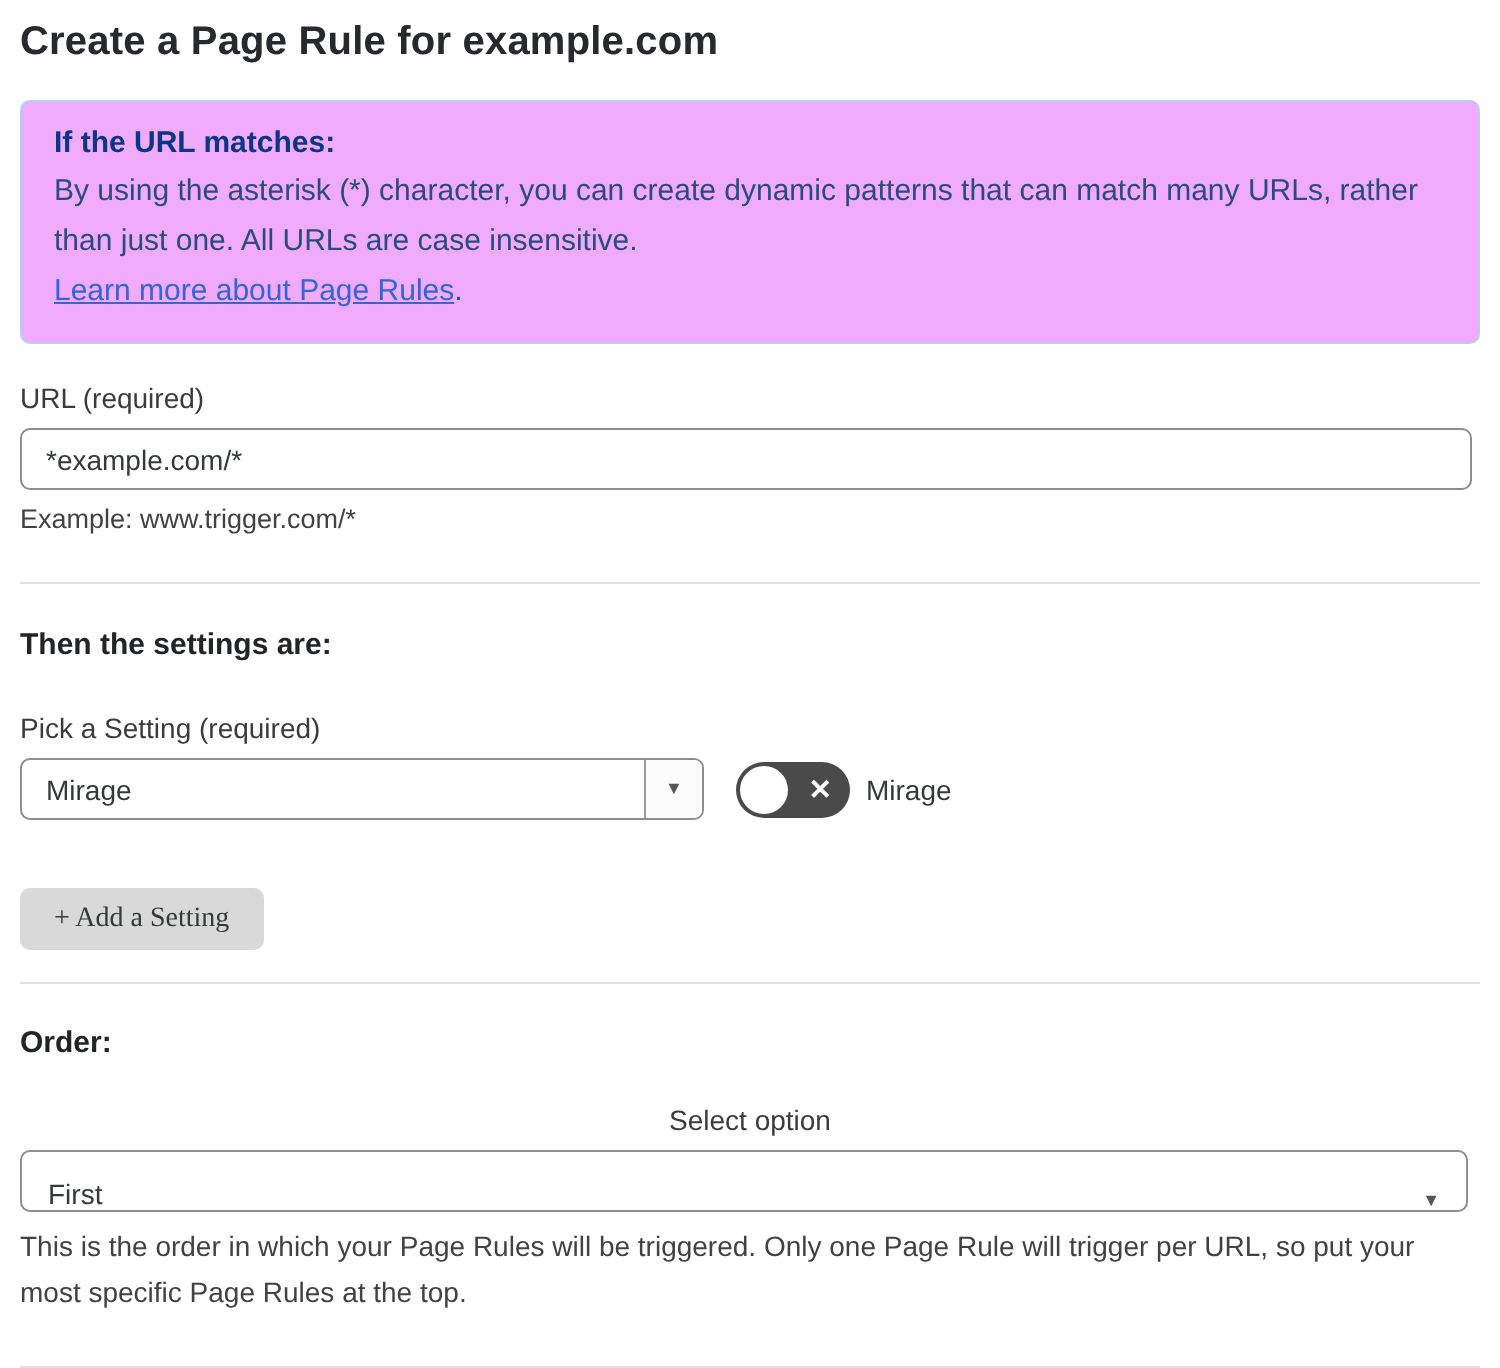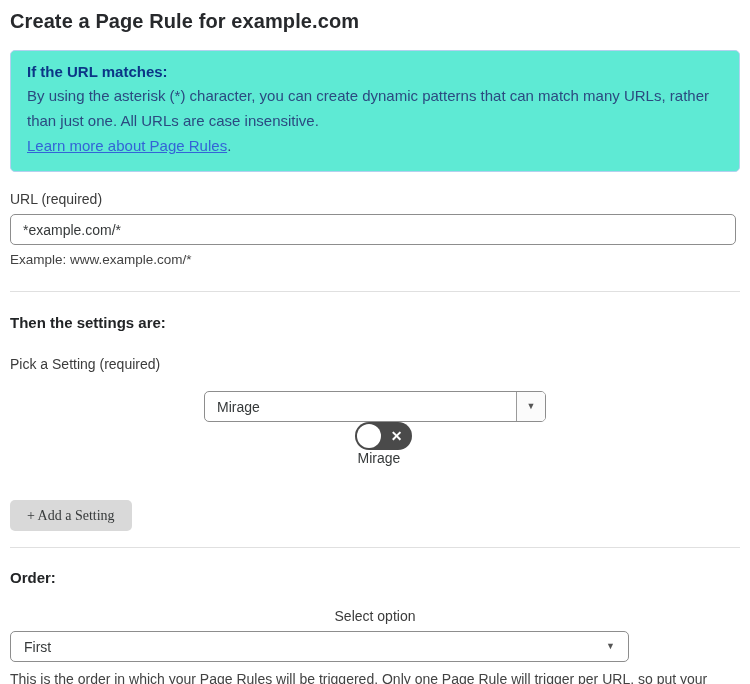--- a/index.html
+++ b/index.html
@@ -15,21 +15,21 @@
     font-size: 20px;
     font-weight: 700;
     color: #27292c;
     letter-spacing: 0.1px;
     margin-top: 2px;
   }
 
   
   .info-box {
     margin-top: 17px;
-    background: #5eead4;
+    background: #f0abfc;
     border: 1px solid #b3d0ef;
     border-radius: 5px;
     padding: 12px 16px 13px 16px;
   }
   .info-heading {
     font-size: 15px;
     font-weight: 700;
     color: #0b3586;
     margin-bottom: 3px;
   }
@@ -83,24 +83,23 @@
 
   .section-heading {
     font-size: 15px;
     font-weight: 700;
     color: #222426;
   }
   .mt-settings-heading { margin-top: 22px; }
   .mt-picker-label { margin-top: 25px; }
 
   .setting-row {
-    margin-top: 19px;
-    display: flex;
-    align-items: center;
-    flex-direction: column;
+    margin-top: 7px;
+    display: flex;
+    align-items: center;
   }
   .select-box {
     display: flex;
     align-items: stretch;
     width: 342px;
     height: 31px;
     border: 1px solid #8d8d8d;
     border-radius: 5px;
     background: #fff;
     cursor: pointer;
@@ -179,27 +178,27 @@
     background: #d9d9d9;
     color: #36393a;
   }
   .add-setting-btn { margin-top: 34px; }
 
   .mt-order-heading { margin-top: 21px; }
   .mt-order-label { margin-top: 22px; text-align: center; }
 
   .wide-select {
     margin-top: 7px;
-    width: 619px;
+    width: 724px;
     height: 31px;
     border: 1px solid #8d8d8d;
     border-radius: 5px;
     background: #fff;
     display: flex;
-    align-items: center;
+    align-items: flex-end;
     justify-content: space-between;
     padding: 0 13px;
     cursor: pointer;
   }
   .wide-select .select-text { font-size: 14px; color: #36393a; }
 
   .order-helper {
     margin-top: 6px;
     font-size: 14px;
     line-height: 23px;
@@ -215,21 +214,21 @@
   <h1 class="page-title">Create a Page Rule for example.com</h1>
 
   <div class="info-box">
     <div class="info-heading">If the URL matches:</div>
     <div class="info-body">By using the asterisk (*) character, you can create dynamic patterns that can match many URLs, rather than just one. All URLs are case insensitive.</div>
     <div class="info-link-line"><a class="info-link">Learn more about Page Rules</a><span>.</span></div>
   </div>
 
   <div class="field-label mt-url-label">URL (required)</div>
   <input class="text-input" type="text" value="*example.com/*" style="">
-  <div class="helper-text">Example: www.example.com/*</div>
+  <div class="helper-text">Example: www.trigger.com/*</div>
 
   <div class="divider div1"></div>
 
   <div class="section-heading mt-settings-heading">Then the settings are:</div>
 
   <div class="field-label mt-picker-label">Pick a Setting (required)</div>
 
   <div class="setting-row">
     <div class="select-box">
       <div class="select-value">Mirage</div>

